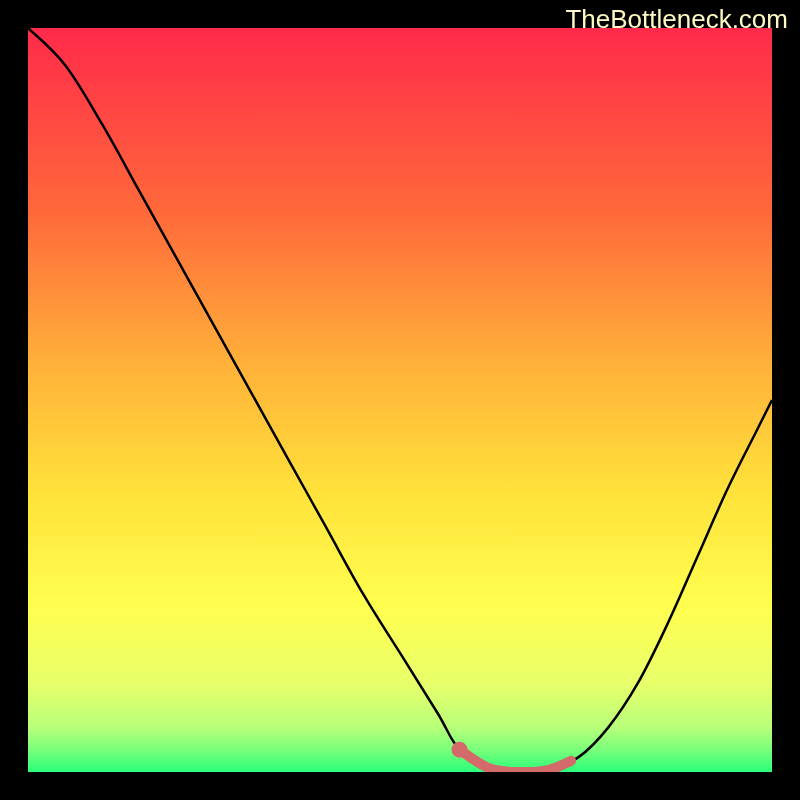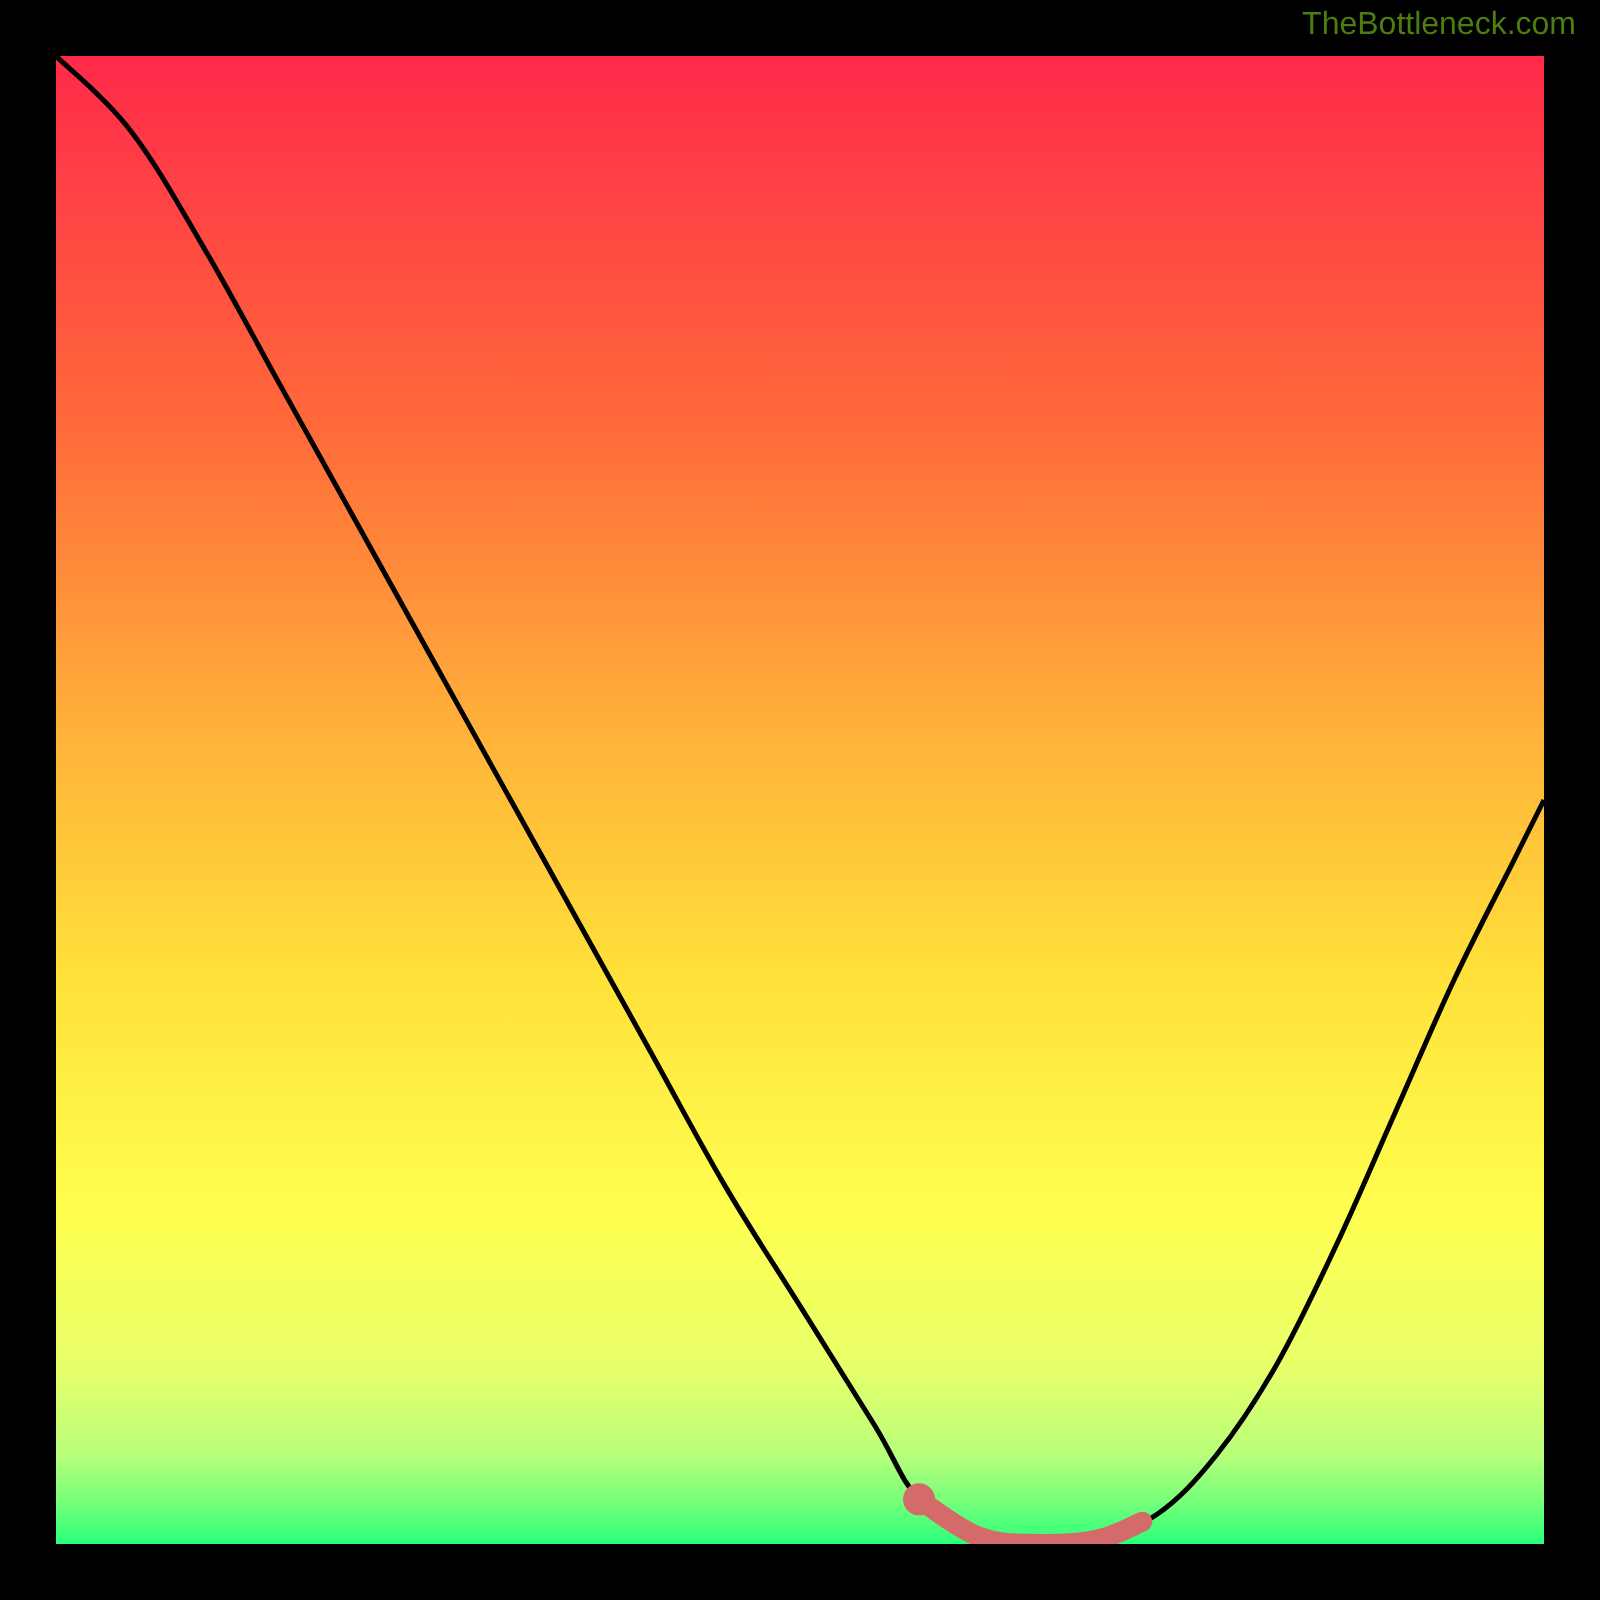--- a/index.html
+++ b/index.html
@@ -8,22 +8,22 @@
   height: 800px;
   background: #000;
   position: relative;
   overflow: hidden;
   font-family: Arial, sans-serif;
 }
 .watermark {
   position: absolute;
   top: 4px;
   right: 12px;
-  color: #4d7c0f;
-  font-size: 16px;
+  color: #fef9c3;
+  font-size: 26px;
   font-weight: 500;
   z-index: 10;
 }
 .plot-area {
   position: absolute;
   top: 28px;
   left: 28px;
   width: 744px;
   height: 744px;
 }

